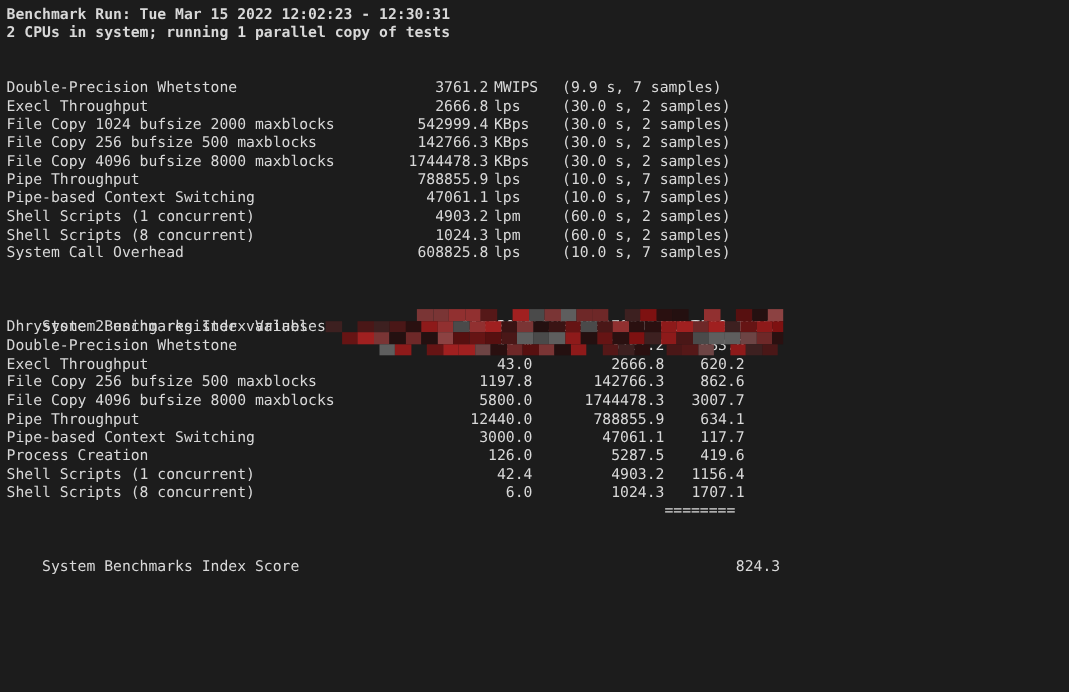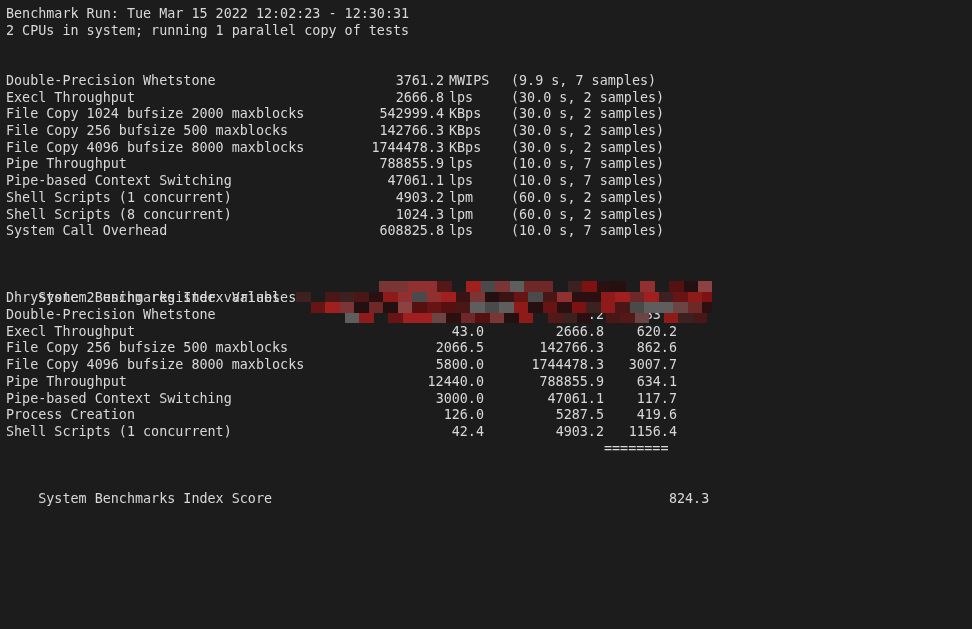--- a/index.html
+++ b/index.html
@@ -19,20 +19,21 @@
     line-height: 16.72px;
     overflow: hidden;
     box-sizing: border-box;
     padding: 6px 0 0 6px;
     -webkit-font-smoothing: antialiased;
   }
   .line {
     white-space: pre;
     height: 16.72px;
     position: relative;
+    font-weight: bold;
   }
   .blank { height: 16.72px; }
 
   
   .res-row { white-space: pre; height: 16.72px; position: relative; }
   .res-name {
     display: inline-block;
     width: 310px;
     white-space: pre;
   }
@@ -136,26 +137,27 @@
   <div class="blank"></div>
 
   <div class="idx-row">
     <span class="idx-name">System Benchmarks Index Values</span><span class="idx-baseline">BASELINE</span><span class="idx-result">RESULT</span><span class="idx-index">INDEX</span>
   </div>
 
   <div id="index-block">
       <div class="idx-row"><span class="idx-name">Dhrystone 2 using register variables</span><span class="idx-baseline">116700.0</span><span class="idx-result">30327980.2</span><span class="idx-index">2598.8</span></div>
       <div class="idx-row"><span class="idx-name">Double-Precision Whetstone</span><span class="idx-baseline">55.0</span><span class="idx-result">3761.2</span><span class="idx-index">683.9</span></div>
       <div class="idx-row"><span class="idx-name">Execl Throughput</span><span class="idx-baseline">43.0</span><span class="idx-result">2666.8</span><span class="idx-index">620.2</span></div>
-      <div class="idx-row"><span class="idx-name">File Copy 256 bufsize 500 maxblocks</span><span class="idx-baseline">2066.5</span><span class="idx-result">142766.3</span><span class="idx-index">862.6</span></div>
+      <div class="idx-row"><span class="idx-name">File Copy 256 bufsize 500 maxblocks</span><span class="idx-baseline">1197.8</span><span class="idx-result">142766.3</span><span class="idx-index">862.6</span></div>
       <div class="idx-row"><span class="idx-name">File Copy 4096 bufsize 8000 maxblocks</span><span class="idx-baseline">5800.0</span><span class="idx-result">1744478.3</span><span class="idx-index">3007.7</span></div>
       <div class="idx-row"><span class="idx-name">Pipe Throughput</span><span class="idx-baseline">12440.0</span><span class="idx-result">788855.9</span><span class="idx-index">634.1</span></div>
       <div class="idx-row"><span class="idx-name">Pipe-based Context Switching</span><span class="idx-baseline">3000.0</span><span class="idx-result">47061.1</span><span class="idx-index">117.7</span></div>
       <div class="idx-row"><span class="idx-name">Process Creation</span><span class="idx-baseline">126.0</span><span class="idx-result">5287.5</span><span class="idx-index">419.6</span></div>
       <div class="idx-row"><span class="idx-name">Shell Scripts (1 concurrent)</span><span class="idx-baseline">42.4</span><span class="idx-result">4903.2</span><span class="idx-index">1156.4</span></div>
+      <div class="idx-row"><span class="idx-name">Shell Scripts (8 concurrent)</span><span class="idx-baseline">6.0</span><span class="idx-result">1024.3</span><span class="idx-index">1707.1</span></div>
     </div>
 
   <div class="sep-line"><span class="sep-pad"></span><span>========</span></div>
 
   <div class="blank"></div>
 
   <div class="score-row">
     <span class="score-name">System Benchmarks Index Score</span><span class="score-value">824.3</span>
   </div>
 

